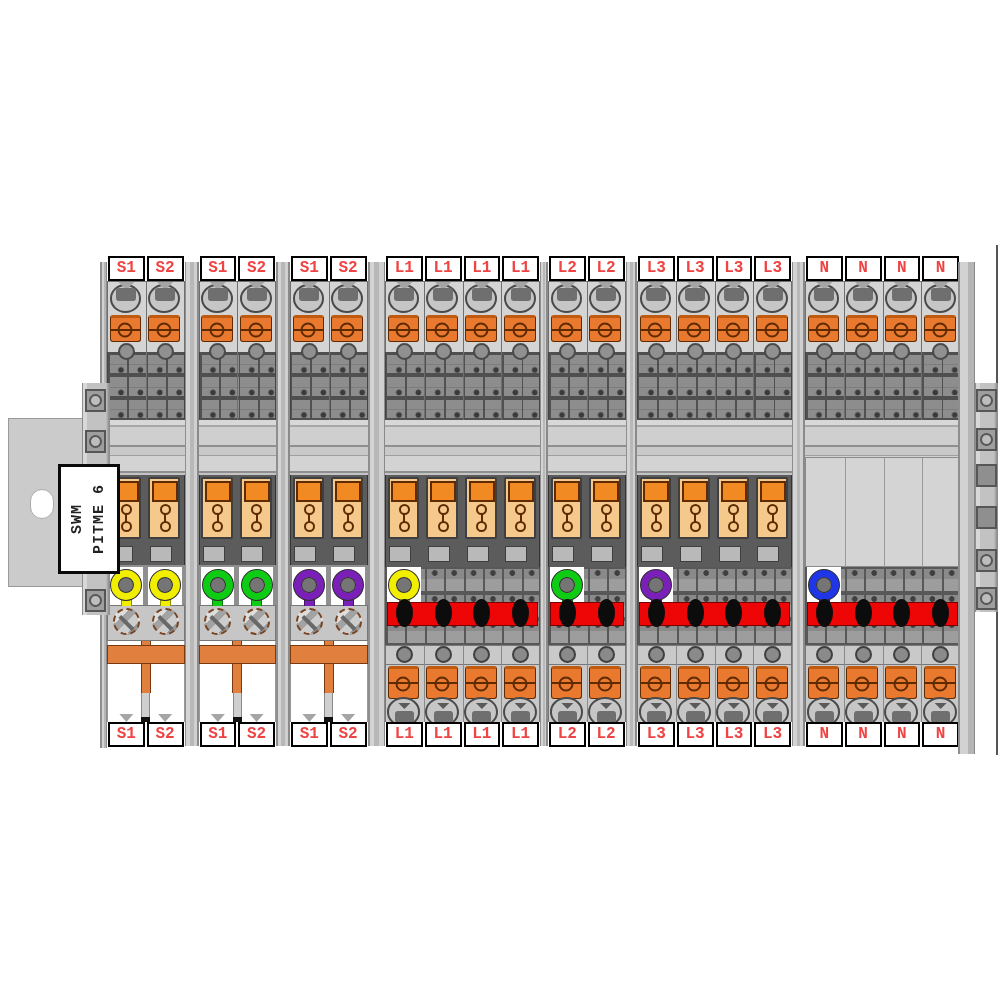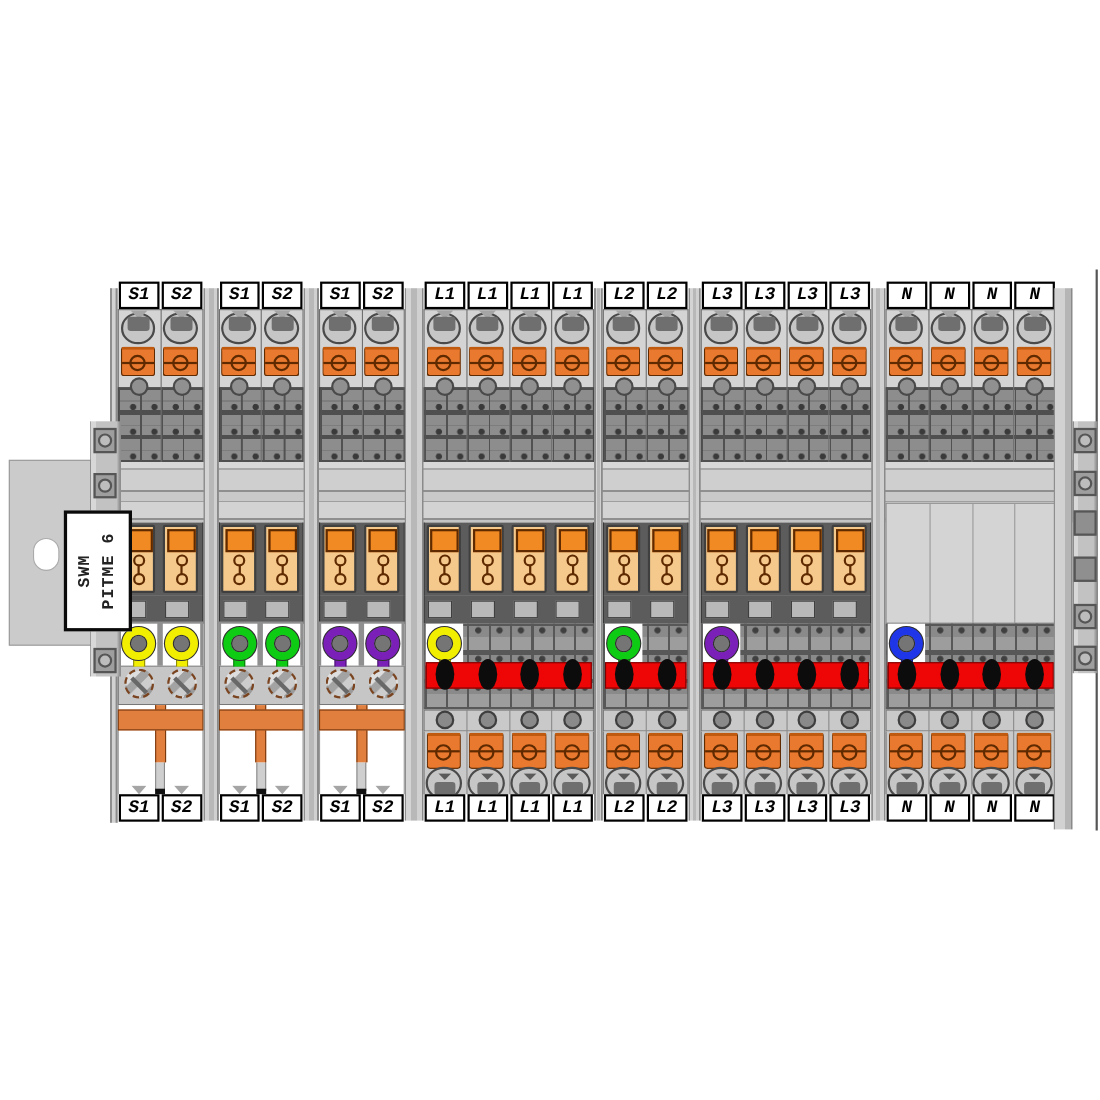--- a/index.html
+++ b/index.html
@@ -16,22 +16,22 @@
   .rail{background:linear-gradient(90deg,#8e8e8e 0 1px,#d8d8d8 1px 5px,#c2c2c2 5px calc(100% - 4px),#8e8e8e calc(100% - 1px));z-index:4;}
   .rail-sq{background:#9e9e9e;border:2px solid #565656;}
   .rail-sq.solid{background:#8f8f8f;}
   .rail-c{border:2px solid #565656;border-radius:50%;background:#bdbdbd;}
   .vline{background:#555;z-index:1;}
   .sep{background:linear-gradient(90deg,#8e8e8e 0 1.5px,#d4d4d4 1.5px 35%,#b8b8b8 35% 65%,#d0d0d0 65% calc(100% - 1.5px),#8a8a8a calc(100% - 1.5px));z-index:3;}
   .endplate{background:linear-gradient(90deg,#8e8e8e 0 1.5px,#d2d2d2 1.5px 60%,#b5b5b5 60% calc(100% - 1.5px),#8a8a8a calc(100% - 1.5px));z-index:3;}
 
   
   .group{z-index:2;}
-  .t-label{background:#fff;border:2px solid #000;color:#000000;font-size:16px;line-height:20px;
-           text-align:center;font-weight:bold;z-index:6;font-style:italic;}
+  .t-label{background:#fff;border:2px solid #000;color:#ef4444;font-size:16px;line-height:20px;
+           text-align:center;font-weight:bold;z-index:6;}
   .dart{clip-path:polygon(0 0,100% 0,50% 100%);background:#a5a5a5;}
   .dart.dk{background:#5a5a5a;}
   .band-top{background:#d4d4d4;border:1px solid #6f6f6f;}
   .colline{background:#6f6f6f;}
   .oval{background:#c6c6c6;border:2px solid #4a4a4a;border-radius:50%;}
   .oval-slot{background:#6f6f6f;border-radius:3px;}
   .clamp{background:#e9792e;border:1px solid #5f2a00;border-top:3px solid #c05a0e;border-radius:3px;}
   .clamp::before{content:"";position:absolute;left:0;right:0;top:46%;height:2px;background:#5f2a00;}
   .clamp::after{content:"";position:absolute;width:11px;height:11px;border:2px solid #5f2a00;border-radius:50%;
                 left:50%;top:50%;transform:translate(-50%,-50%);}

